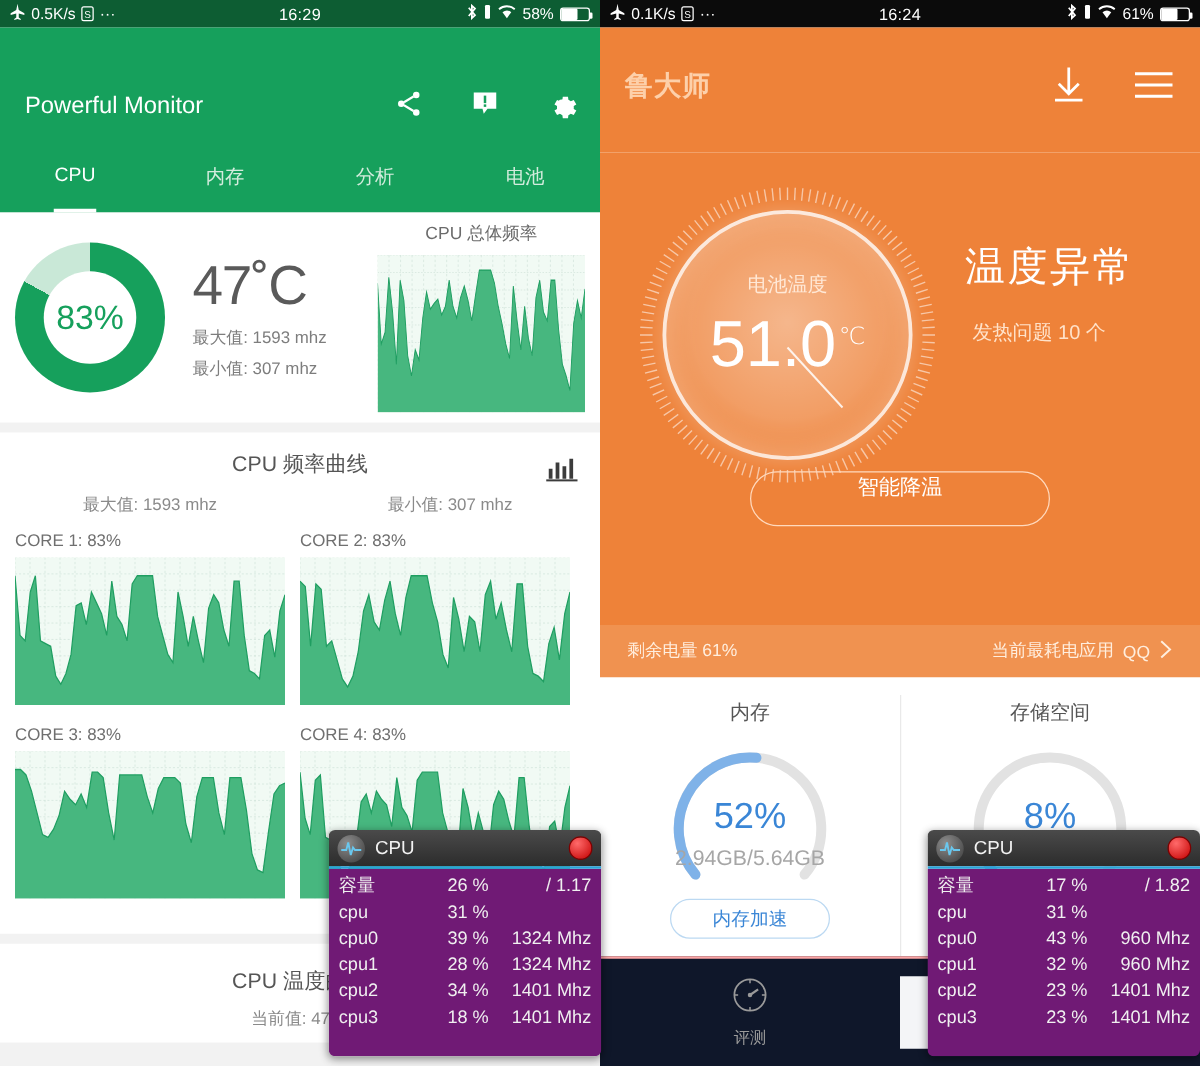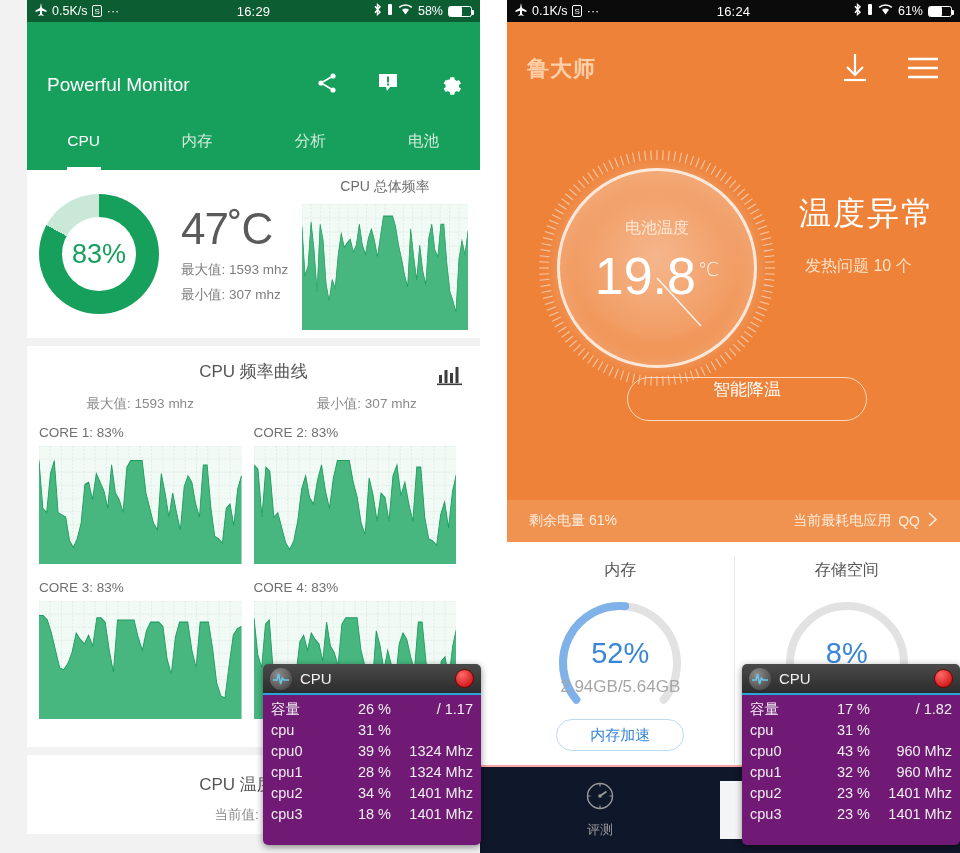--- a/index.html
+++ b/index.html
@@ -6,21 +6,21 @@
   * { box-sizing: border-box; margin: 0; padding: 0; }
   html, body {
     width: 960px; height: 853px;
     background: #ffffff;
     font-family: "Liberation Sans", "DejaVu Sans", sans-serif;
     overflow: hidden;
   }
   .stage { position: relative; width: 960px; height: 853px; display: flex; }
 
   
-  .panel { position: relative; width: 480px; height: 853px; overflow: hidden; padding-left: 27px; }
+  .panel { position: relative; width: 480px; height: 853px; overflow: hidden; }
   .panel-left  { background: #f2f2f2; }
   .panel-right { background: #ffffff; }
 
   
   .statusbar {
     height: 22px; display: flex; align-items: center;
     padding: 0 8px; color: #ffffff; font-size: 12.5px; position: relative;
   }
   .statusbar.green { background: #0d5d33; }
   .statusbar.black { background: #0b0b0b; }
@@ -640,21 +640,21 @@
               <line x1="111.7" y1="6.6" x2="112.7" y2="16.6"></line>
               <line x1="117.8" y1="6.2" x2="118.3" y2="16.1"></line>
             </g>
         </svg>
         <div class="glow"></div>
         <div class="ring"></div>
         <svg style="position:absolute;inset:0" viewBox="0 0 248 248">
           <path d="M124 134 L168 182" stroke="rgba(255,255,255,.85)" stroke-width="1.6" fill="none"></path>
         </svg>
         <div class="g-label">电池温度</div>
-        <div class="g-value"><span>19.8</span><sup>℃</sup></div>
+        <div class="g-value"><span>51.0</span><sup>℃</sup></div>
       </div>
       <div class="hero-right">
         <div class="hero-title">温度异常</div>
         <div class="hero-sub">发热问题 10 个</div>
       </div>
       <div class="cool-btn">
         <span>智能降温</span>
       </div>
     </div>
 

